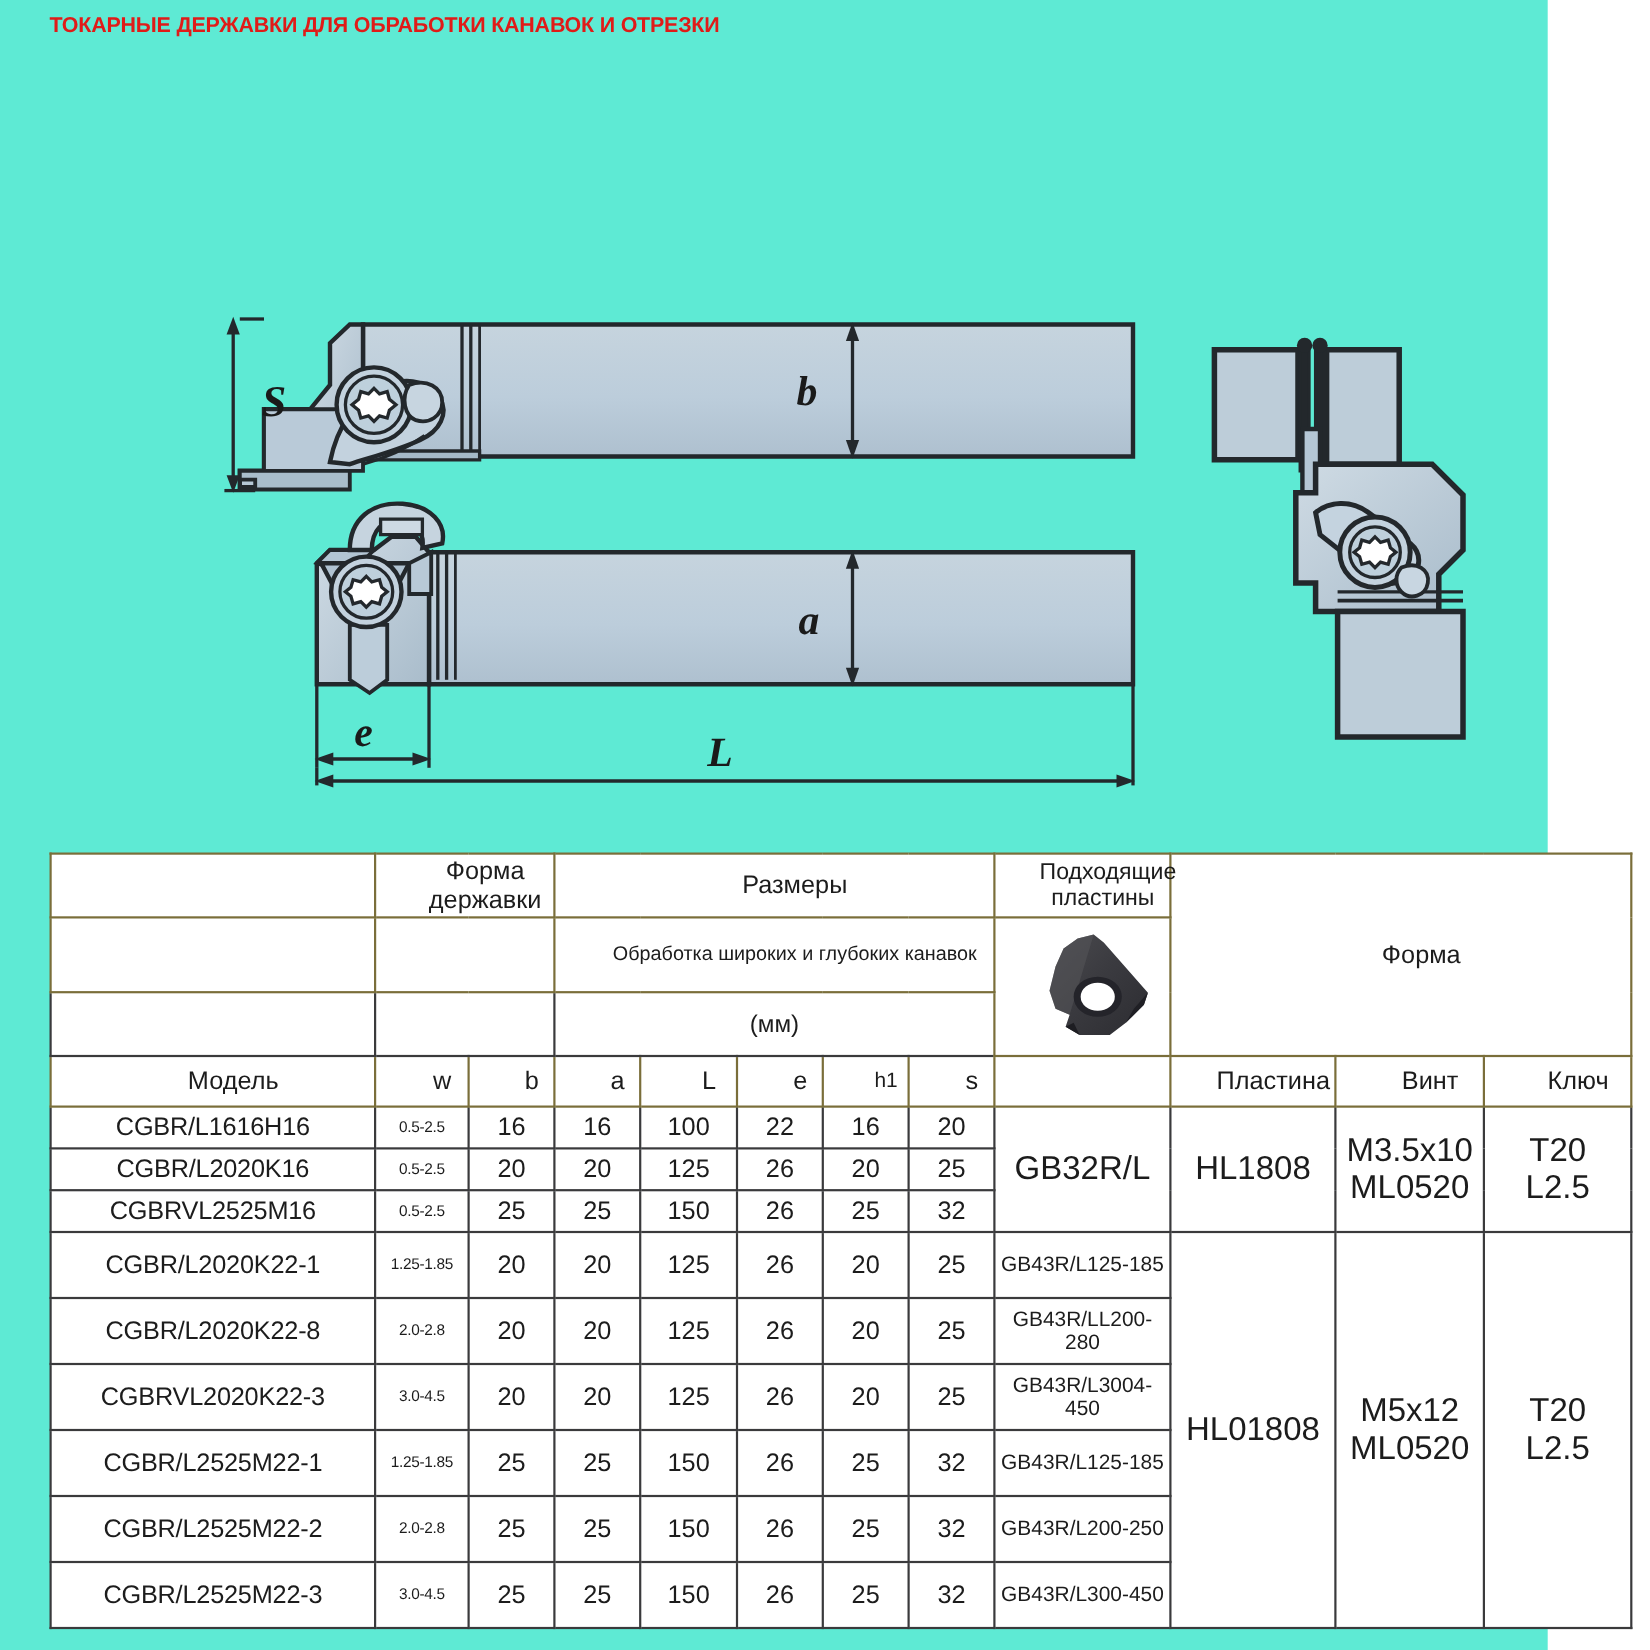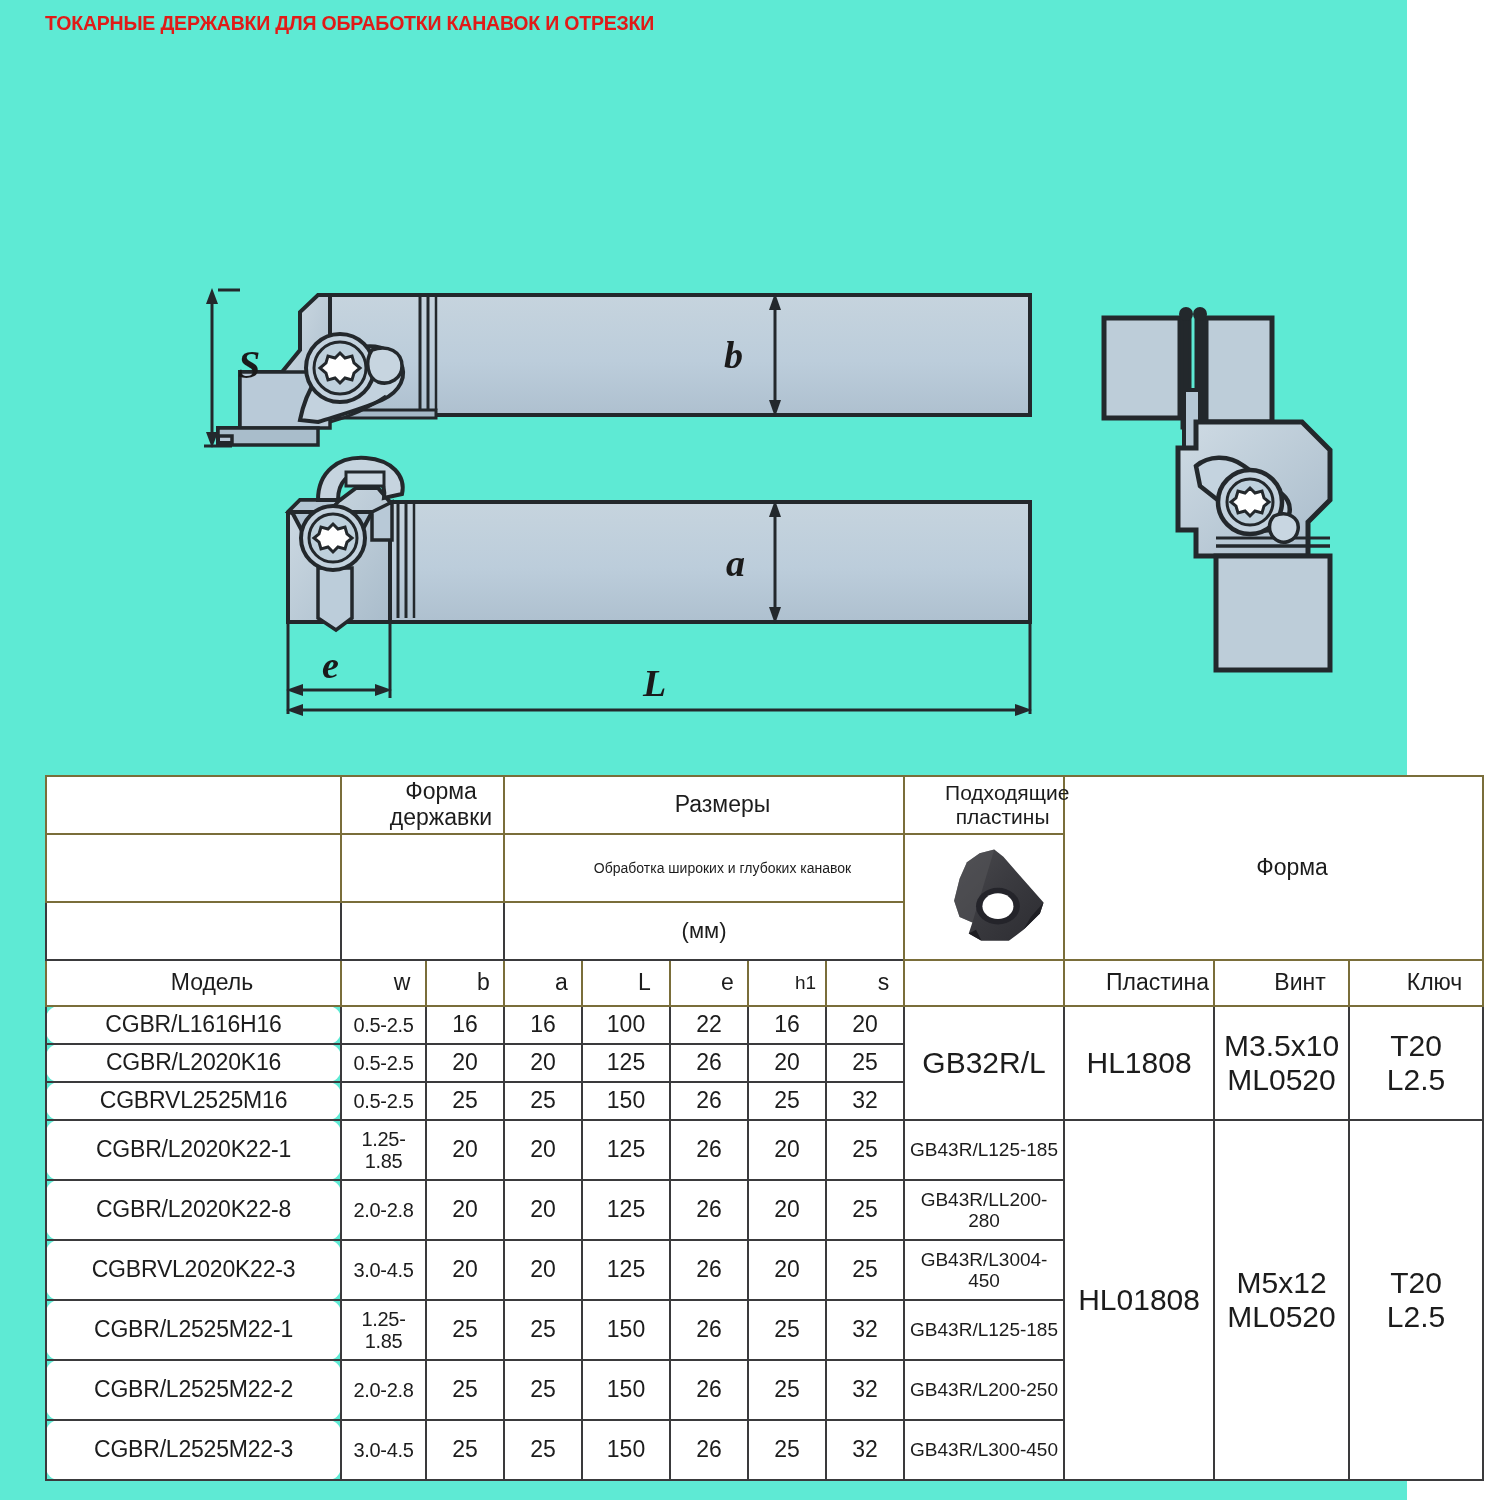--- a/index.html
+++ b/index.html
@@ -63,22 +63,22 @@
     background: #fff;
     line-height: 1.12;
   }
   #spec-table td.olive { border-color: #7a6e3a; padding-left: 40px; }
   #spec-table td.olive-b { border-bottom-color: #7a6e3a; }
   #spec-table td.olive-l { border-left-color: #7a6e3a; }
   #spec-table td.olive-r { border-right-color: #7a6e3a; }
 
   .hdr { font-size: 23px; }
   .mm-cell { text-align: right; padding-right: 14px; font-size: 22px; }
-  .small-num { font-size: 20px; letter-spacing: -0.3px; }
-  .model-cell { font-size: 23px; letter-spacing: -0.2px; border-radius: 13px; }
+  .small-num { font-size: 14px; letter-spacing: -0.3px; }
+  .model-cell { font-size: 23px; letter-spacing: -0.2px; }
   .dim-cell { font-size: 23px; }
   .ins-cell { font-size: 19px; line-height: 1.15; }
   .part-cell { font-size: 30px; line-height: 1.3; }
 
   .insert-photo {
     width: 100%;
     height: 118px;
     display: flex;
     align-items: center;
     justify-content: center;
@@ -254,21 +254,21 @@
         <td class="olive" style="height:58px"></td>
         <td class="olive hdr" colspan="2">Форма державки</td>
         <td class="olive hdr" colspan="5">Размеры</td>
         <td class="olive hdr" rowspan="1" style="font-size:21px;line-height:1.15">Подходящие пластины</td>
         <td class="olive hdr" colspan="3" rowspan="3">Форма</td>
       </tr>
 
       <tr>
         <td class="olive-l olive-b olive-r" style="height:68px"></td>
         <td class="olive" colspan="2"></td>
-        <td class="olive hdr" colspan="5" style="font-size:14px;line-height:1.2">Обработка широких и глубоких канавок</td>
+        <td class="olive hdr" colspan="5" style="font-size:18px;line-height:1.2">Обработка широких и глубоких канавок</td>
         <td class="olive" rowspan="2">
           <div class="insert-photo">
             <svg width="126" height="112" viewBox="0 0 126 112" xmlns="http://www.w3.org/2000/svg">
               <defs>
                 <linearGradient id="insGrad" x1="0" y1="0" x2="1" y2="1">
                   <stop offset="0%" stop-color="#4b4b4f"></stop>
                   <stop offset="45%" stop-color="#3b3b40"></stop>
                   <stop offset="100%" stop-color="#2c2c31"></stop>
                 </linearGradient>
               </defs>

